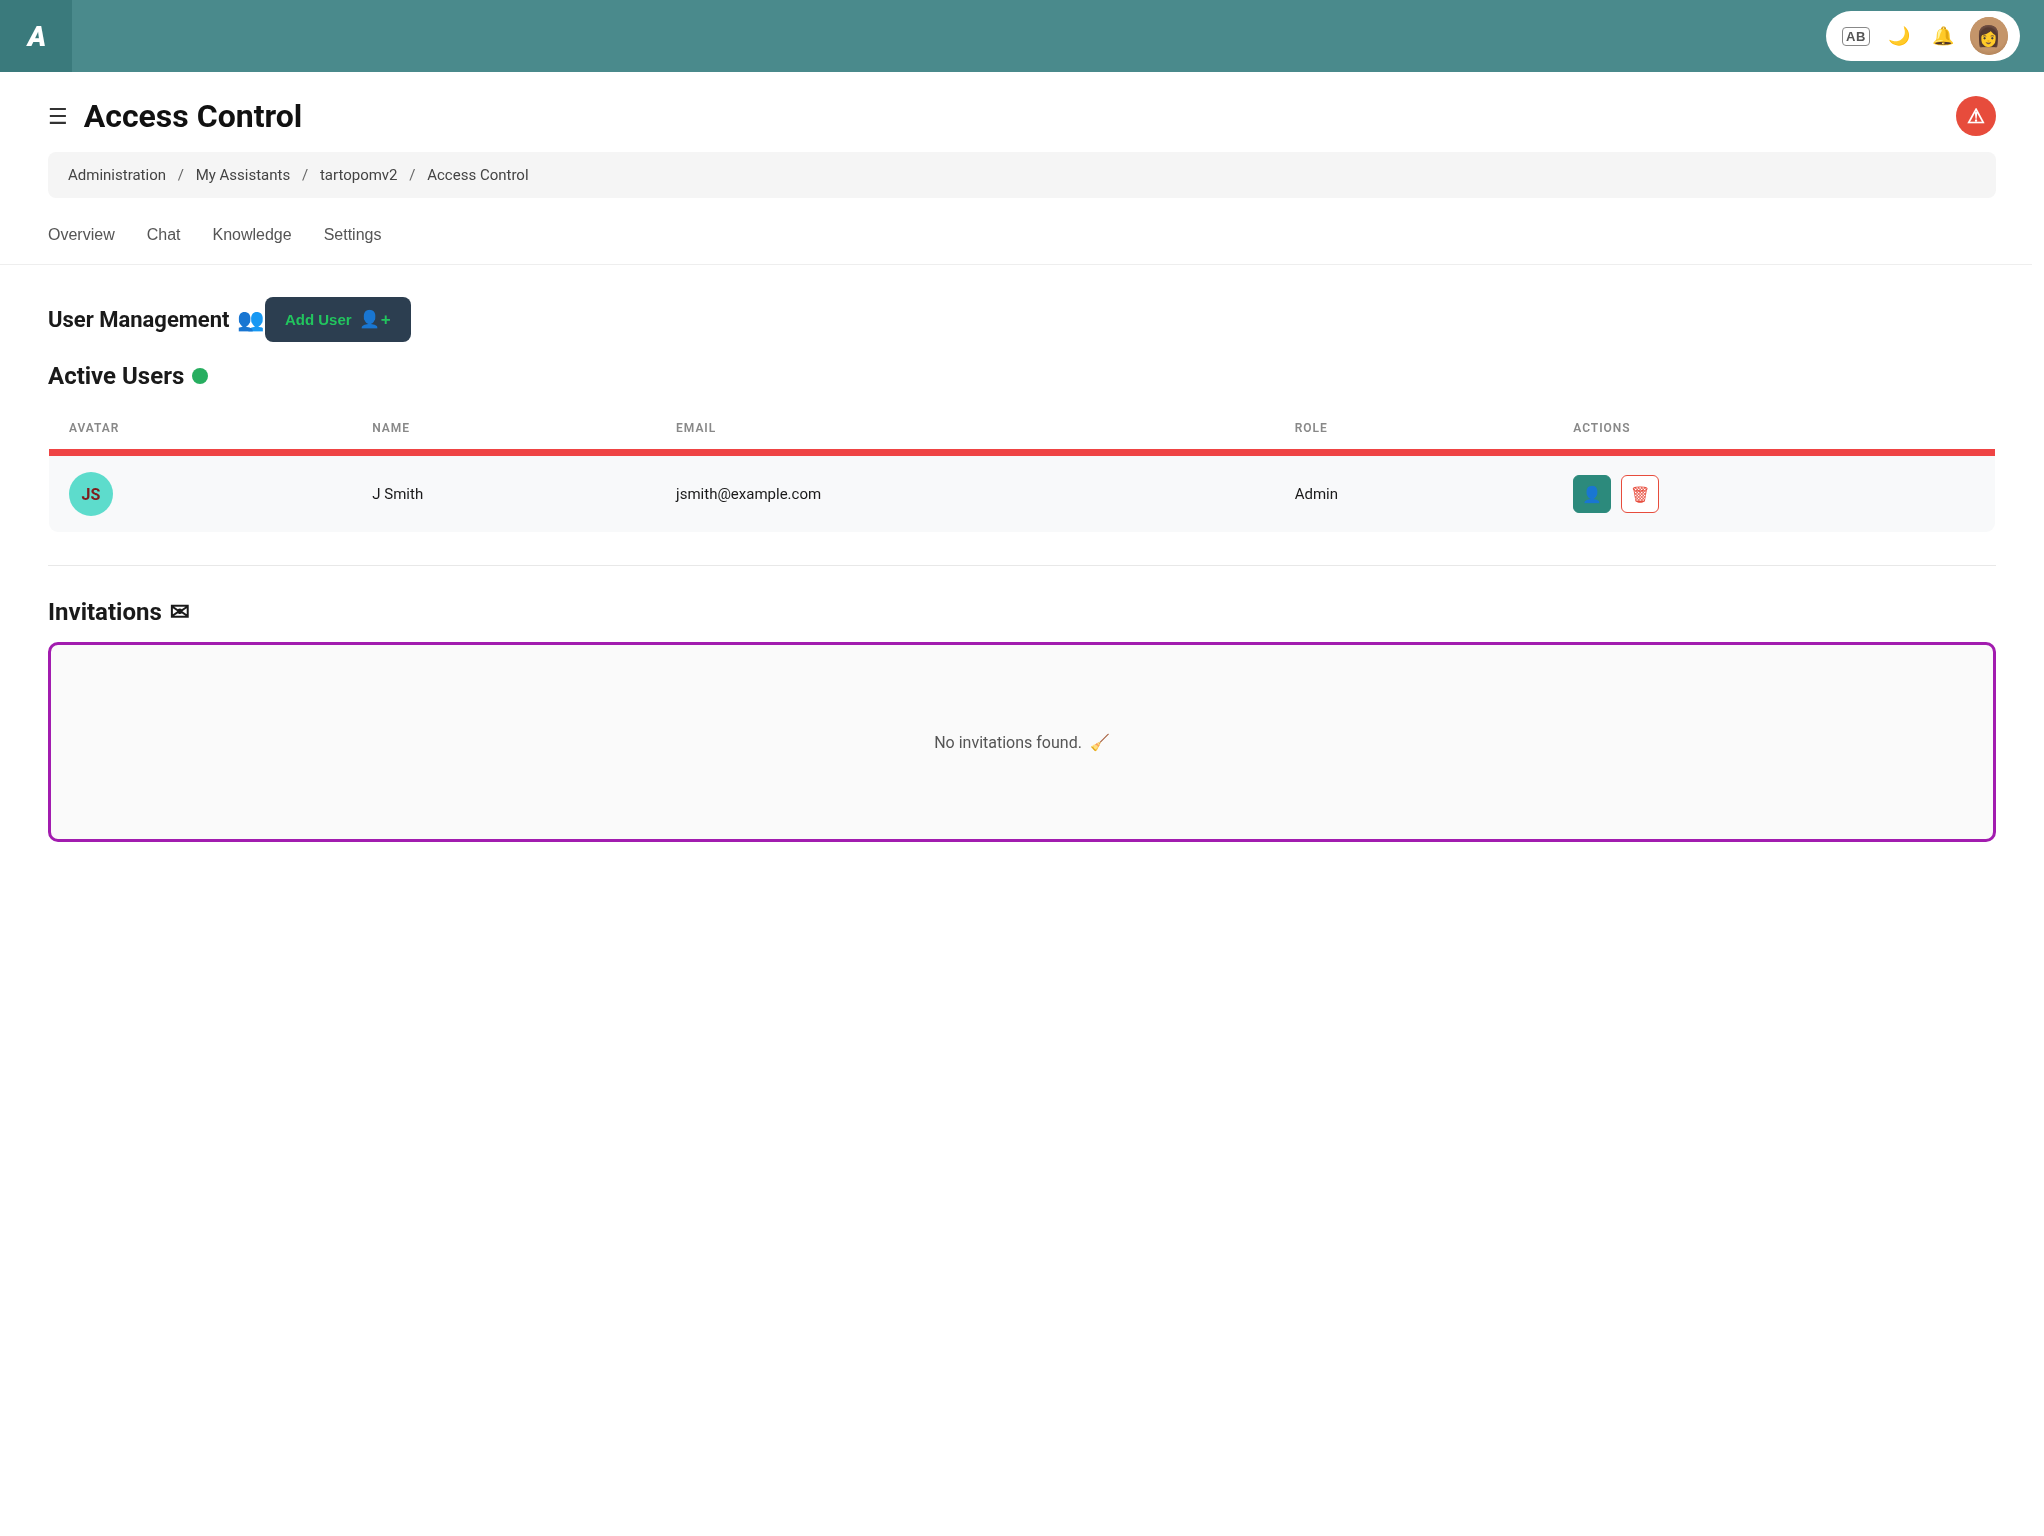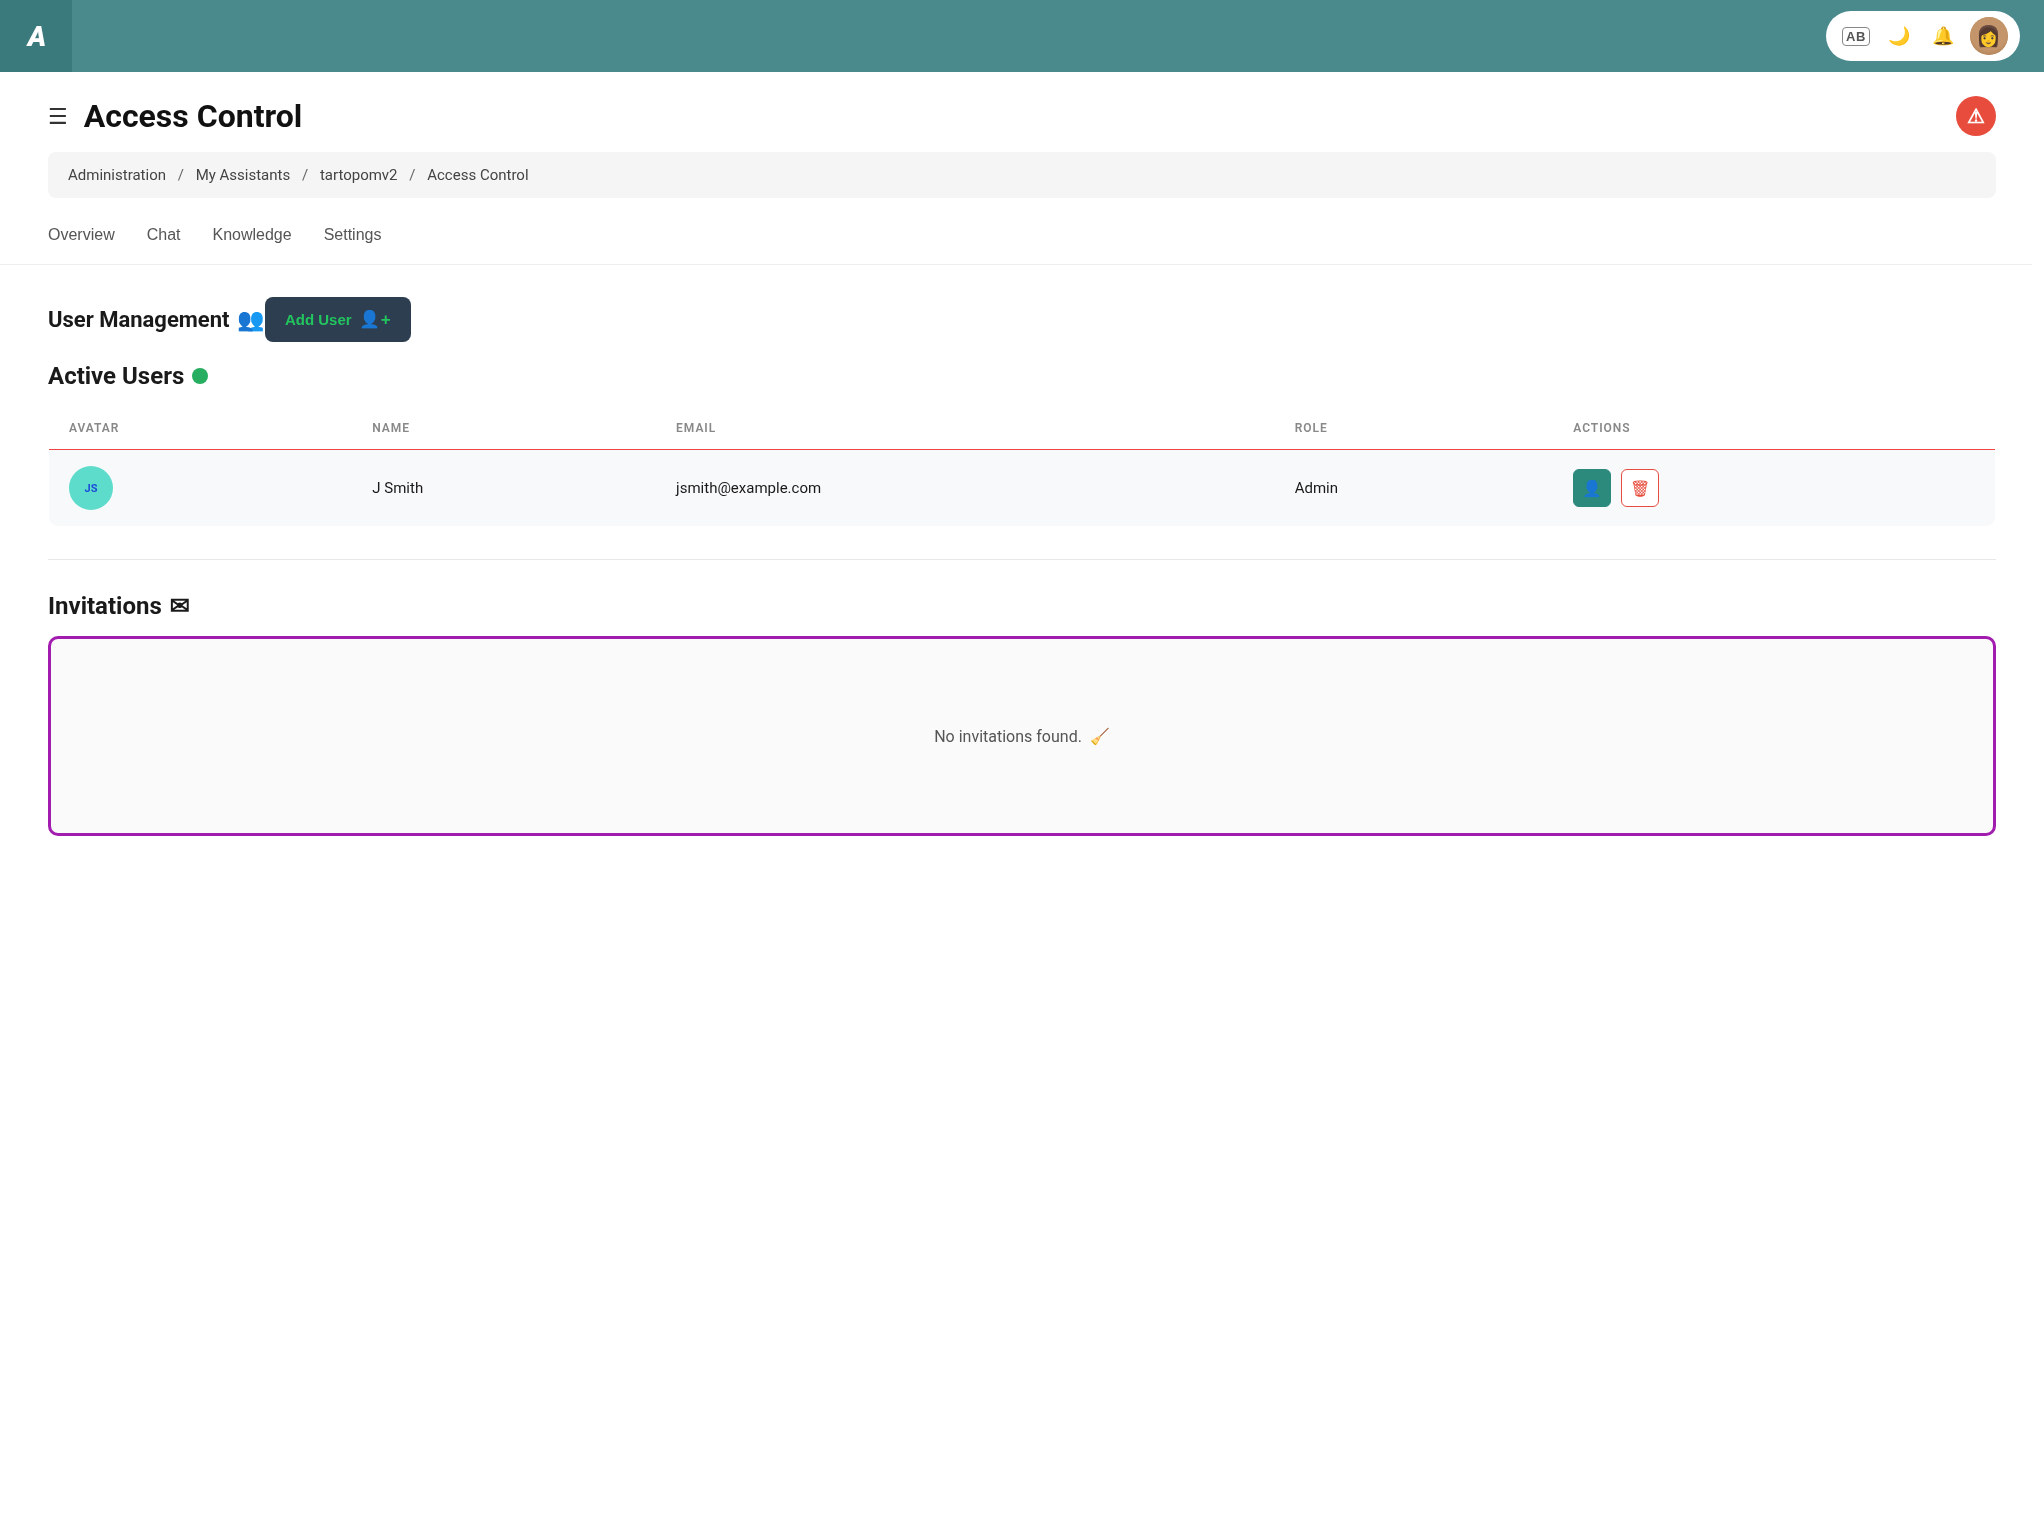--- a/index.html
+++ b/index.html
@@ -218,41 +218,41 @@
     }
     .users-table th {
       text-align: left;
       font-size: 12px;
       font-weight: 600;
       color: #888;
       letter-spacing: 0.08em;
       text-transform: uppercase;
       padding: 14px 20px;
       background: #fff;
-      border-bottom: 1px solid #ef4444;
+      border-bottom: 7px solid #ef4444;
     }
     .users-table td {
       padding: 16px 20px;
       font-size: 15px;
       vertical-align: middle;
     }
     .users-table tr.data-row {
       background: #f8f9fa;
     }
     .user-avatar-badge {
       width: 44px;
       height: 44px;
       border-radius: 50%;
       background: #5ddccc;
       display: flex;
       align-items: center;
       justify-content: center;
-      font-size: 11px;
+      font-size: 16px;
       font-weight: 700;
-      color: #1d4ed8;
+      color: #7f1d1d;
     }
     .action-btn {
       width: 38px;
       height: 38px;
       border-radius: 6px;
       border: 1px solid #ccc;
       cursor: pointer;
       display: inline-flex;
       align-items: center;
       justify-content: center;

